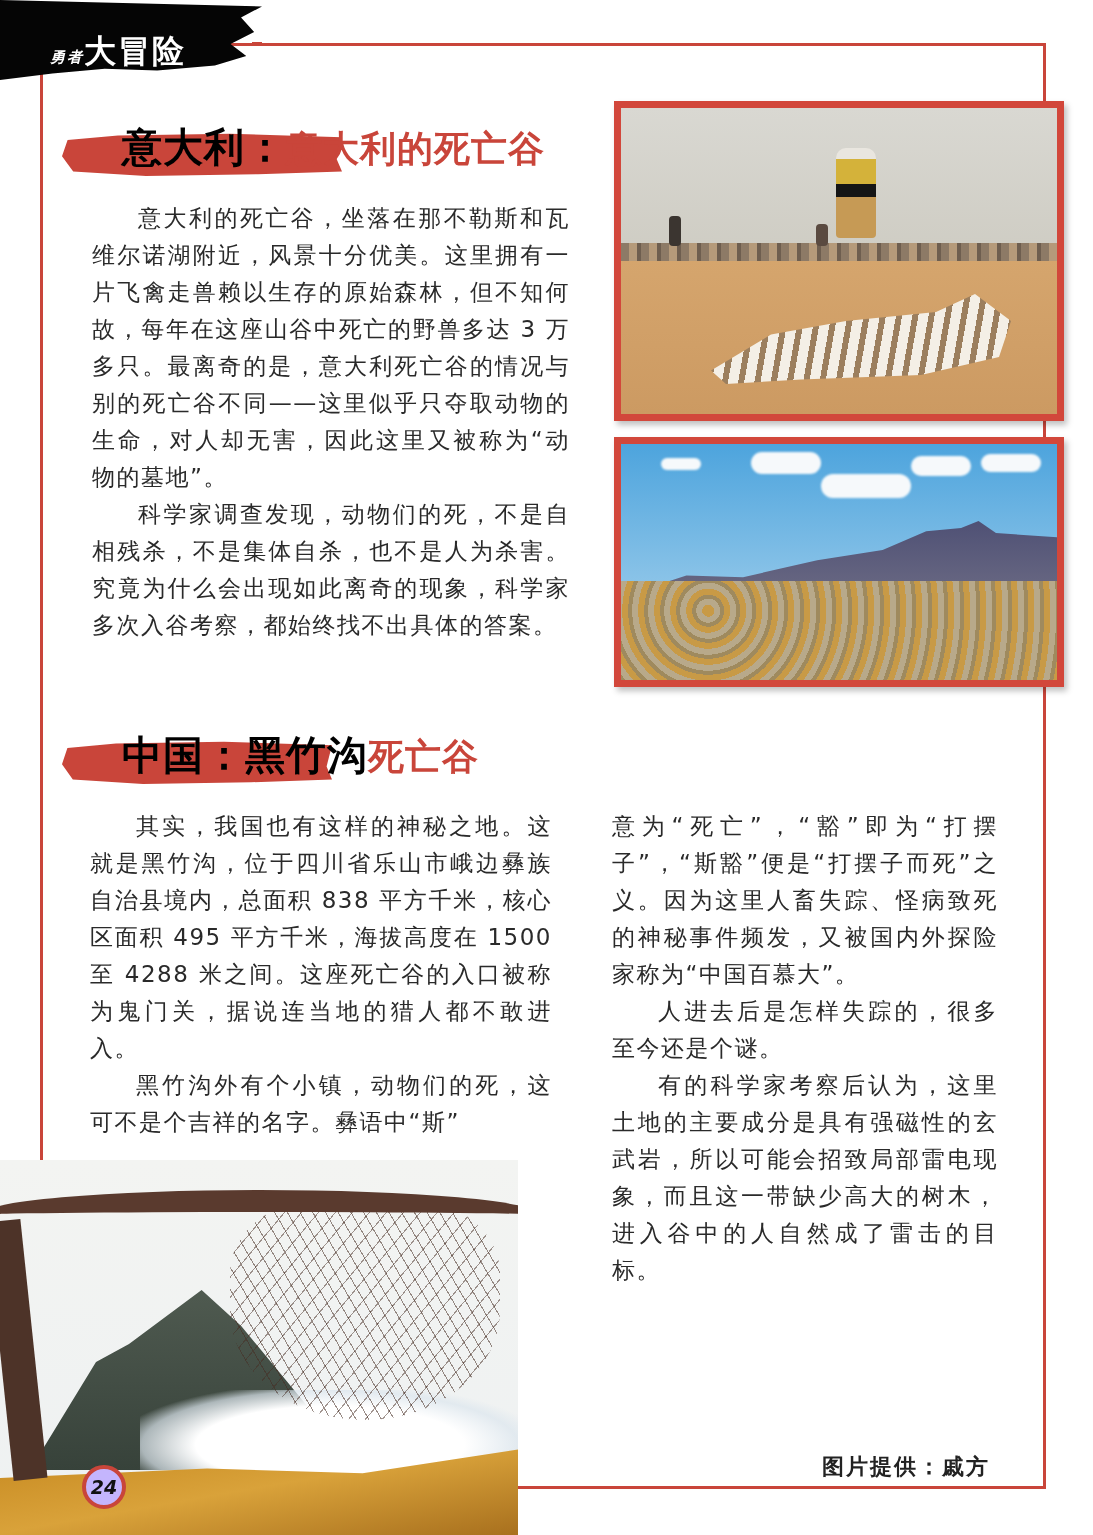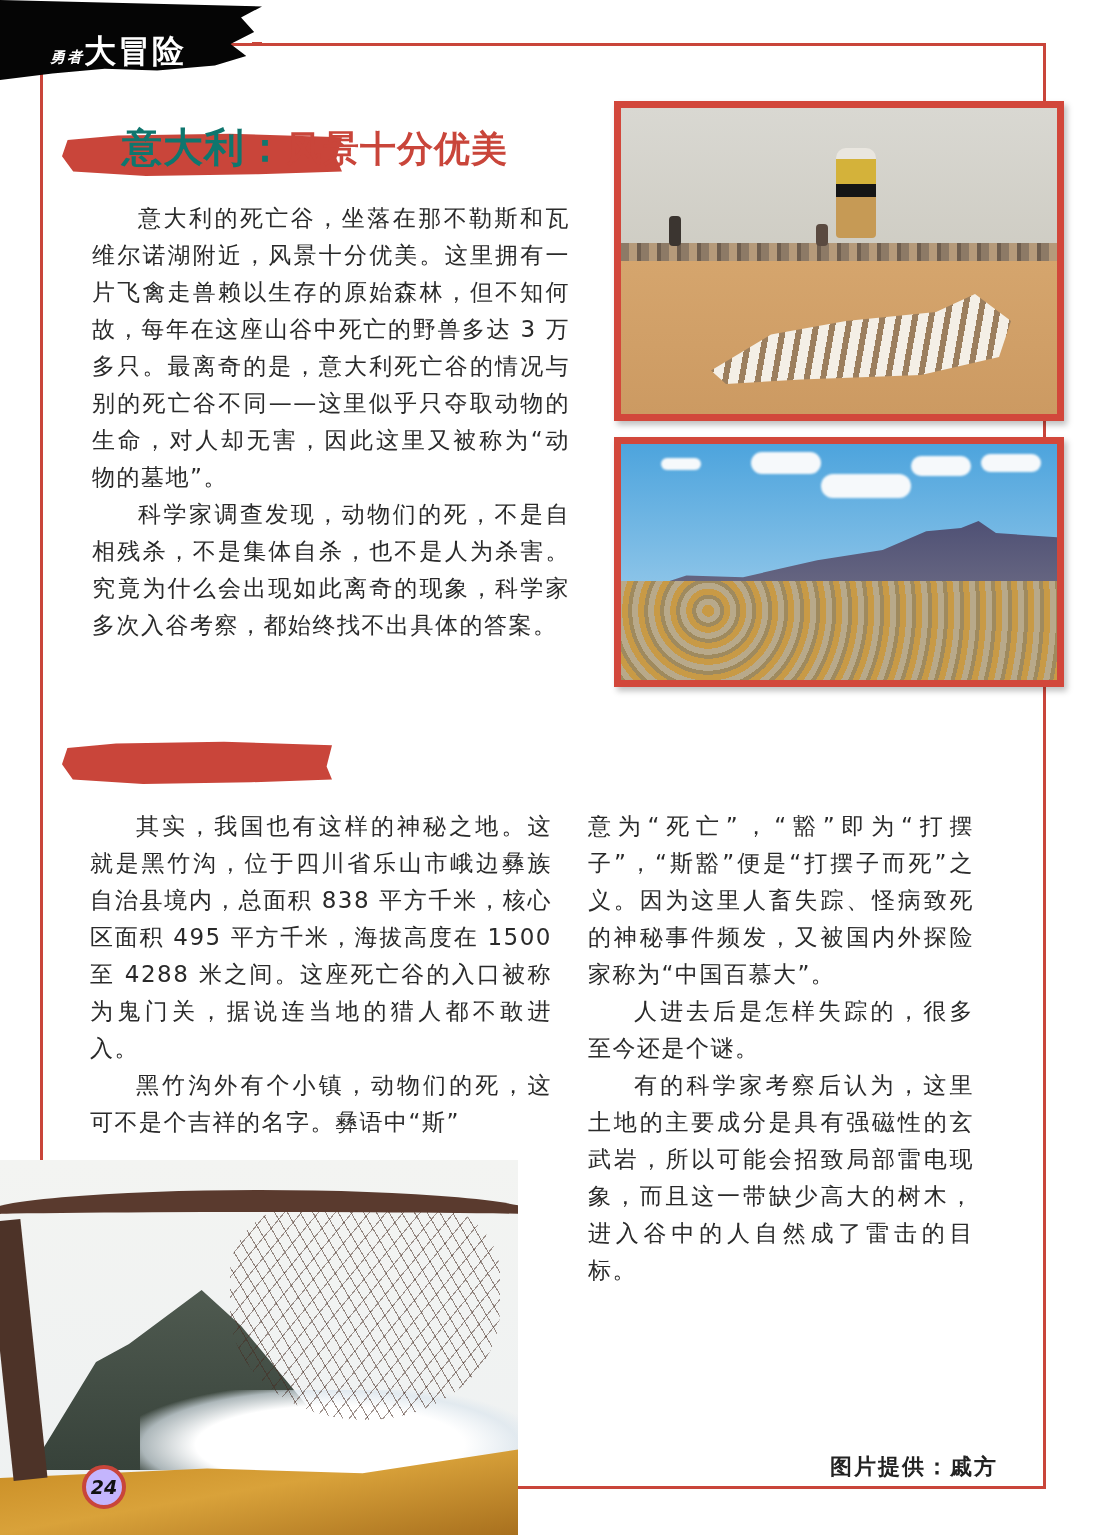--- a/index.html
+++ b/index.html
@@ -31,21 +31,21 @@
   .section-head { position: absolute; height: 70px; }
   .brush {
     position: absolute; left: 0; top: 18px; height: 44px;
     background: #c9453a;
     clip-path: polygon(2% 18%, 20% 8%, 60% 4%, 100% 12%, 98% 60%, 100% 90%, 70% 96%, 30% 100%, 4% 90%, 0 55%);
   }
   .head-text {
     position: absolute; top: 6px; font-size: 36px; font-weight: bold; white-space: nowrap;
     font-family: "DejaVu Sans", sans-serif; letter-spacing: 1px;
   }
-  .head-white { color: #0f766e; font-family: "DejaVu Serif", serif; font-size: 40px; }
+  .head-white { color: #000000; font-family: "DejaVu Serif", serif; font-size: 40px; }
   .head-red { color: #c9453a; }
 
   
   .col {
     position: absolute; font-size: 23px; line-height: 37px; color: #2a2a2a;
     text-align: justify; letter-spacing: 1.5px;
   }
   .col p { text-indent: 2em; }
   .col p.cont { text-indent: 0; }
 
@@ -117,38 +117,38 @@
   .page-num {
     position: absolute; left: 82px; top: 1465px; width: 44px; height: 44px; border-radius: 50%;
     background: #c4b5fd; border: 4px solid #c9453a;
     display: flex; align-items: center; justify-content: center;
     font-weight: bold; font-style: italic; font-size: 19px; color: #111;
     font-family: "DejaVu Sans", sans-serif;
   }
 
   .credit {
     position: absolute; left: 822px; top: 1452px; font-size: 22px; font-weight: bold;
-    color: #222; font-family: "DejaVu Serif", serif; letter-spacing: 2px; margin-left: 8px;
+    color: #222; font-family: "DejaVu Serif", serif; letter-spacing: 2px;
   }
 </style>
 </head>
 <body>
 
 <div class="frame"></div>
 
 <div class="masthead"></div>
 <div class="masthead-line"></div>
 <div class="masthead-text">
   <span class="masthead-small">勇者</span><span class="masthead-big">大冒险</span>
 </div>
 
 <div class="section-head" style="left:62px; top:114px; width:480px;">
   <div class="brush" style="width:280px;"></div>
   <span class="head-text" style="left:60px;">
-    <span class="head-white">意大利：</span><span class="head-red">风景十分优美</span>
+    <span class="head-white">意大利：</span><span class="head-red">意大利的死亡谷</span>
   </span>
 </div>
 
 <div class="col" style="left:92px; top:200px; width:478px;">
   <p>意大利的死亡谷，坐落在那不勒斯和瓦维尔诺湖附近，风景十分优美。这里拥有一片飞禽走兽赖以生存的原始森林，但不知何故，每年在这座山谷中死亡的野兽多达 3 万多只。最离奇的是，意大利死亡谷的情况与别的死亡谷不同——这里似乎只夺取动物的生命，对人却无害，因此这里又被称为“动物的墓地”。</p>
   <p>科学家调查发现，动物们的死，不是自相残杀，不是集体自杀，也不是人为杀害。究竟为什么会出现如此离奇的现象，科学家多次入谷考察，都始终找不出具体的答案。</p>
 </div>
 
 <div class="photo photo-desert">
   <div class="sky"></div>
@@ -166,28 +166,31 @@
   <div class="cloud" style="left:200px; top:30px; width:90px; height:24px;"></div>
   <div class="cloud" style="left:290px; top:12px; width:60px; height:20px;"></div>
   <div class="cloud" style="left:360px; top:10px; width:60px; height:18px;"></div>
   <div class="cloud" style="left:40px; top:14px; width:40px; height:12px;"></div>
   <div class="range"></div>
   <div class="plain"></div>
 </div>
 
 <div class="section-head" style="left:62px; top:722px; width:440px;">
   <div class="brush" style="width:270px;"></div>
+  <span class="head-text" style="left:60px;">
+    <span class="head-white">中国：黑竹沟</span><span class="head-red">死亡谷</span>
+  </span>
 </div>
 
 <div class="col" style="left:90px; top:808px; width:462px;">
   <p>其实，我国也有这样的神秘之地。这就是黑竹沟，位于四川省乐山市峨边彝族自治县境内，总面积 838 平方千米，核心区面积 495 平方千米，海拔高度在 1500 至 4288 米之间。这座死亡谷的入口被称为鬼门关，据说连当地的猎人都不敢进入。</p>
   <p>黑竹沟外有个小镇，动物们的死，这可不是个吉祥的名字。彝语中“斯”</p>
 </div>
 
-<div class="col" style="left:588px; top:808px; width:386px;">
+<div class="col" style="left:612px; top:808px; width:386px;">
   <p class="cont">意为“死亡”，“豁”即为“打摆子”，“斯豁”便是“打摆子而死”之义。因为这里人畜失踪、怪病致死的神秘事件频发，又被国内外探险家称为“中国百慕大”。</p>
   <p>人进去后是怎样失踪的，很多至今还是个谜。</p>
   <p>有的科学家考察后认为，这里土地的主要成分是具有强磁性的玄武岩，所以可能会招致局部雷电现象，而且这一带缺少高大的树木，进入谷中的人自然成了雷击的目标。</p>
 </div>
 
 <div class="photo-tree">
   <div class="sky"></div>
   <div class="peak"></div>
   <div class="fog"></div>
   <div class="ground"></div>

